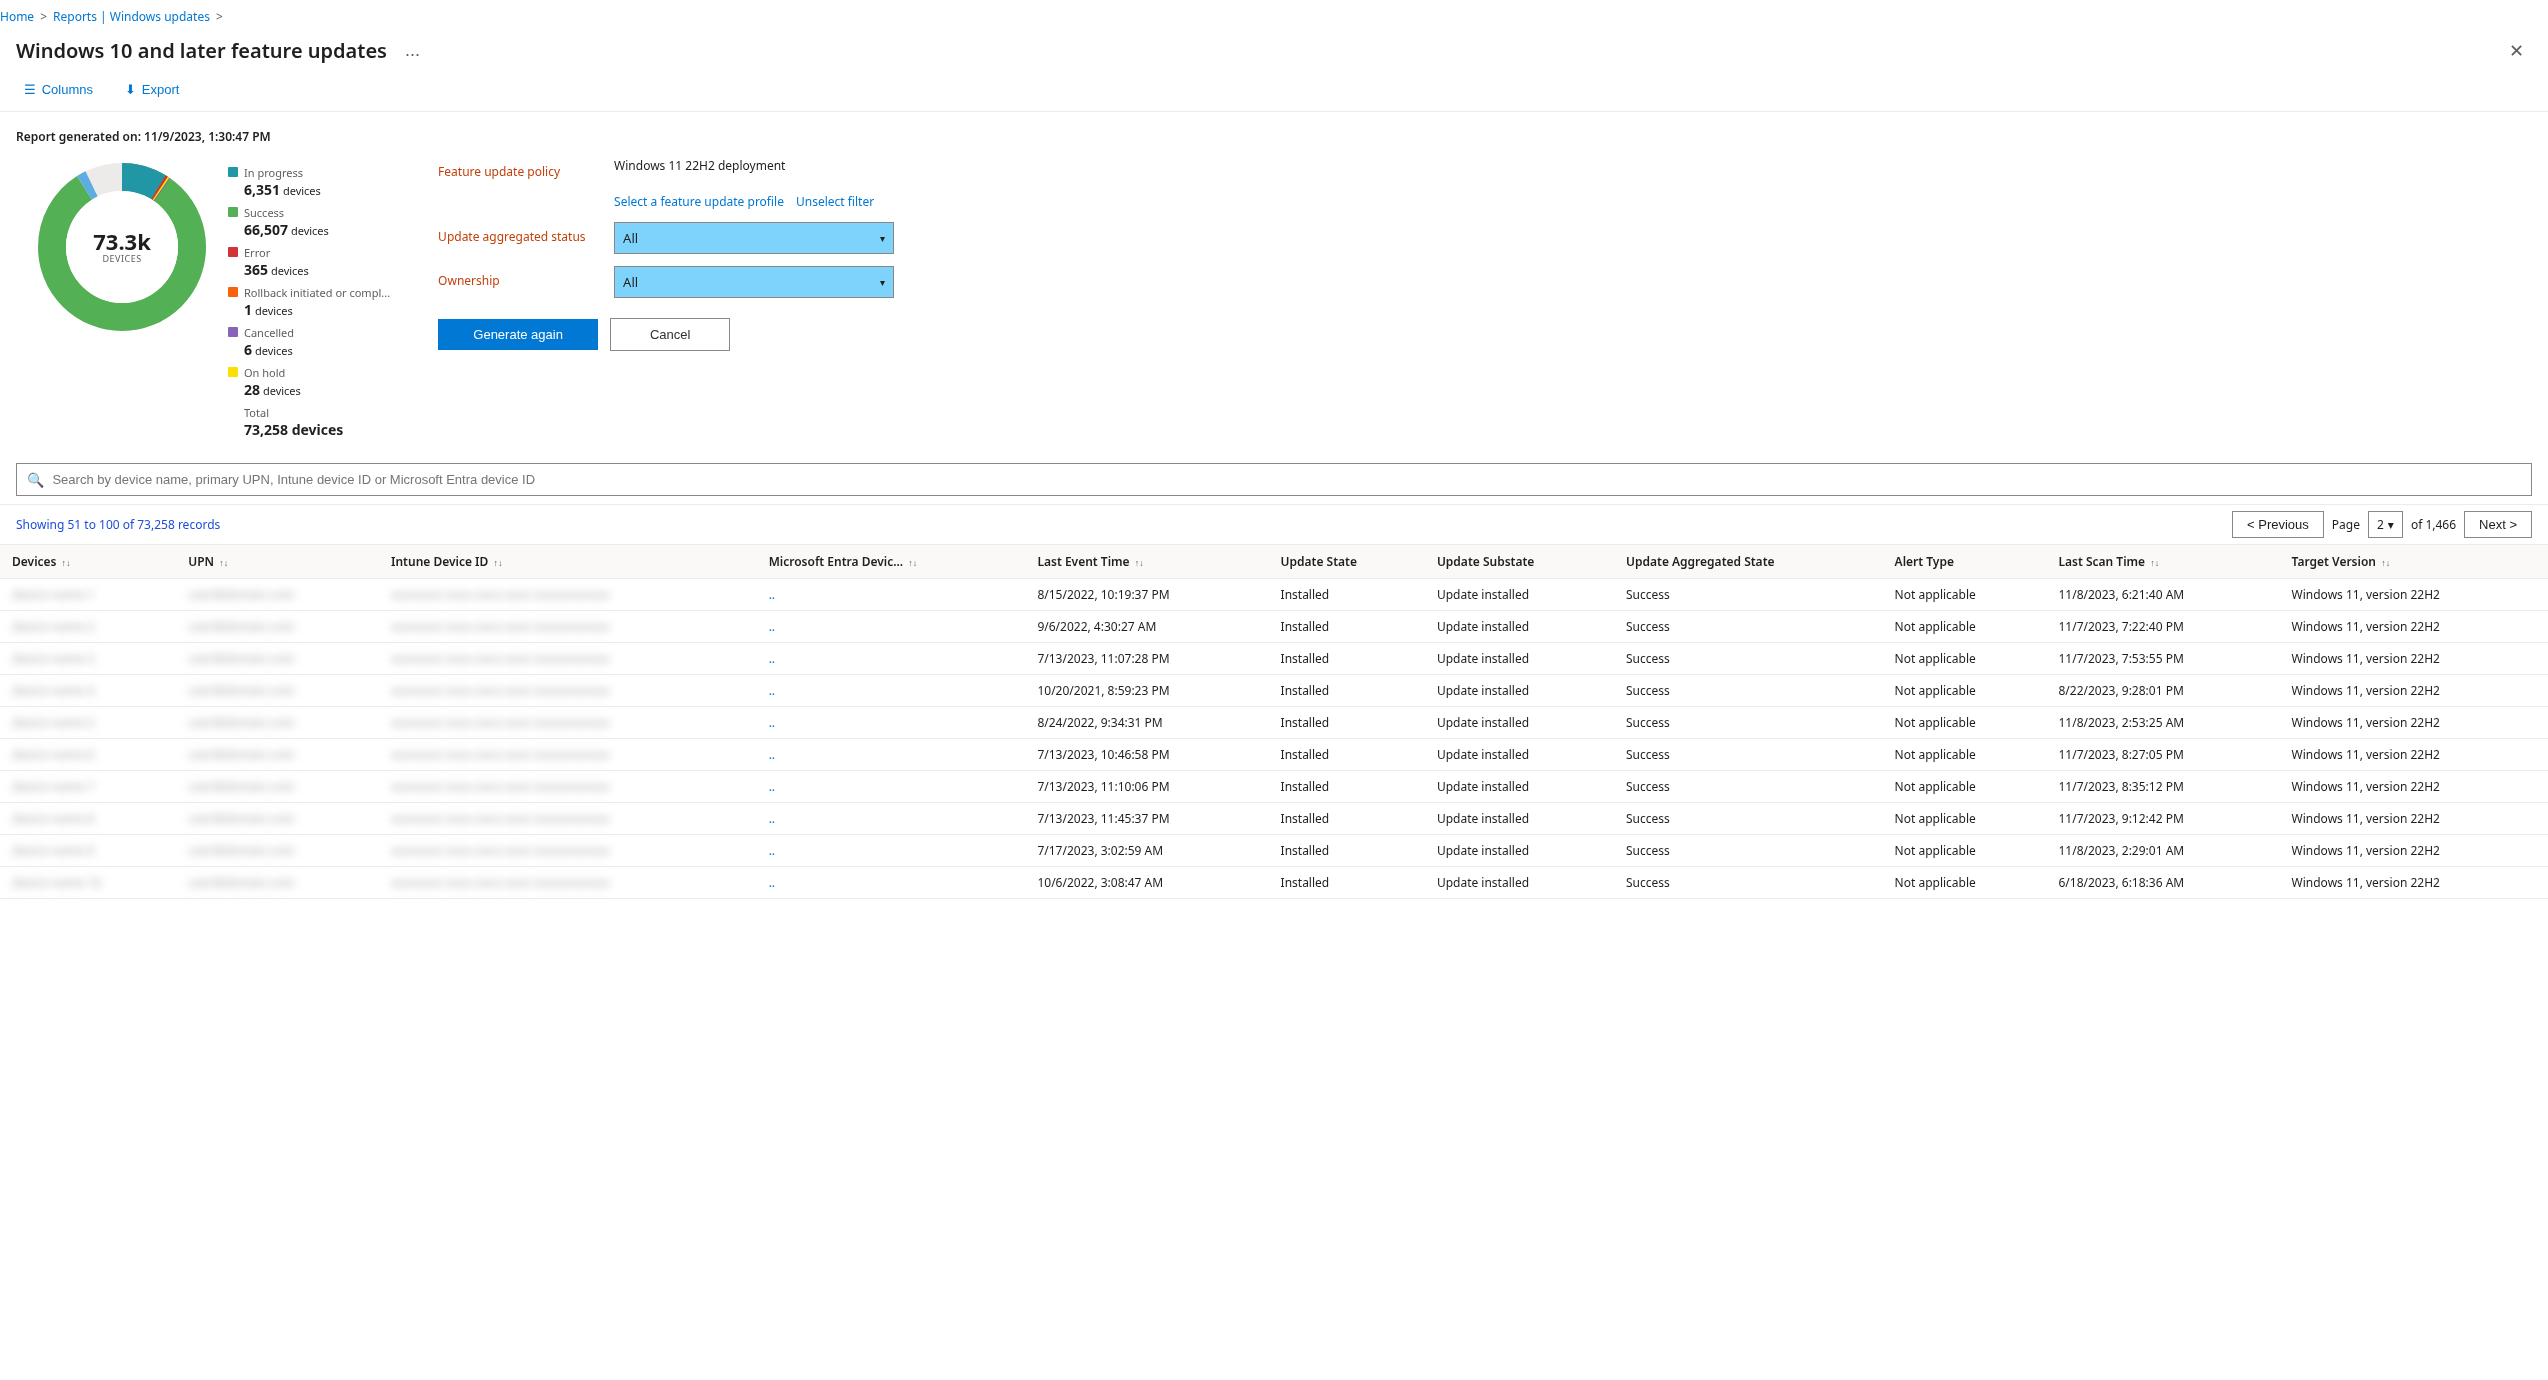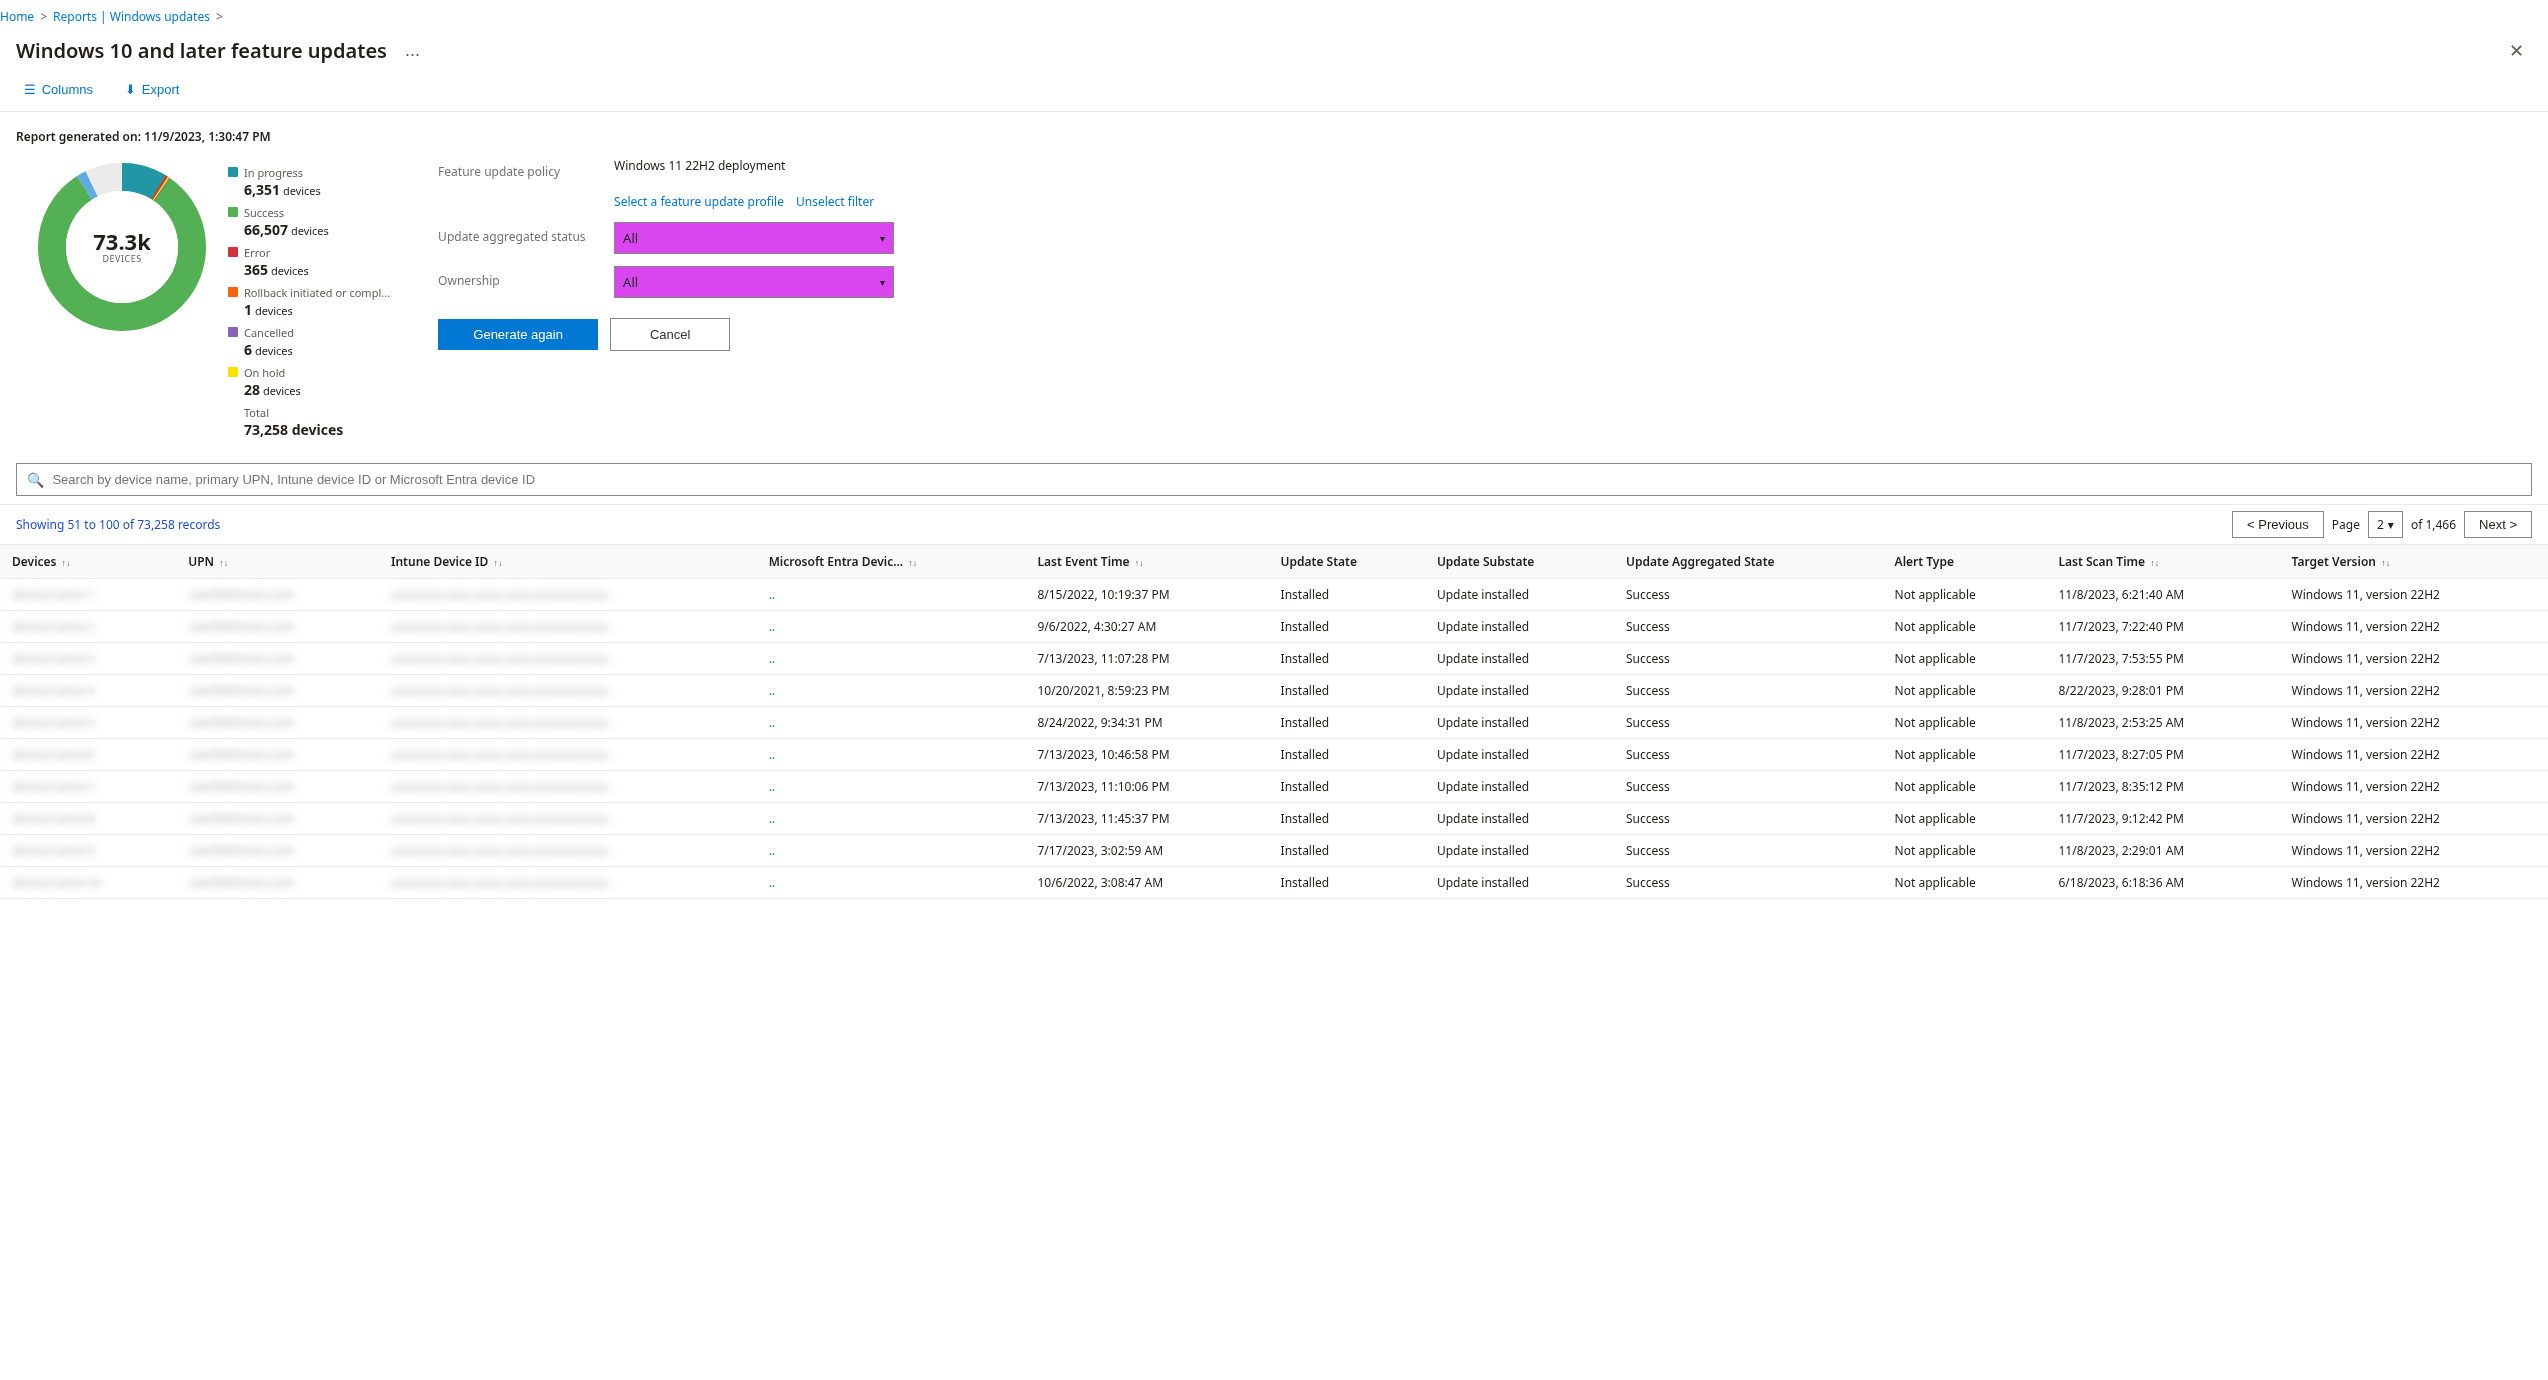--- a/index.html
+++ b/index.html
@@ -36,28 +36,28 @@
     .legend-item { display: flex; align-items: flex-start; gap: 6px; }
     .legend-dot { width: 10px; height: 10px; border-radius: 1px; flex-shrink: 0; margin-top: 2px; }
     .legend-text { font-size: 11px; }
     .legend-label { color: #605e5c; }
     .legend-count { font-weight: 700; font-size: 14px; color: #201f1e; }
     .legend-unit { font-size: 11px; color: #201f1e; }
 
     
     .filter-section { display: flex; flex-direction: column; gap: 12px; padding: 0 16px 0 0; min-width: 500px; }
     .filter-row { display: flex; align-items: flex-start; gap: 16px; }
-    .filter-label-col { min-width: 160px; font-size: 12px; color: #737373; padding-top: 6px; }
+    .filter-label-col { min-width: 160px; font-size: 12px; color: #c2410c; padding-top: 6px; }
     .filter-value-col { display: flex; flex-direction: column; gap: 19px; }
     .filter-value-main { font-size: 12px; color: #201f1e; }
     .filter-links { display: flex; gap: 12px; }
     .filter-link { font-size: 12px; color: #0078d4; cursor: pointer; text-decoration: none; }
 
     
-    .filter-select { display: flex; align-items: center; justify-content: space-between; width: 280px; height: 32px; border: 1px solid #8a8886; background: #d946ef; padding: 0 8px; cursor: pointer; font-size: 13px; }
+    .filter-select { display: flex; align-items: center; justify-content: space-between; width: 280px; height: 32px; border: 1px solid #8a8886; background: #7dd3fc; padding: 0 8px; cursor: pointer; font-size: 13px; }
     .filter-select-arrow { font-size: 10px; color: #201f1e; }
 
     
     .btn-generate { background: #0078d4; color: #fff; border: none; padding: 8px 32px; font-size: 13px; cursor: pointer; min-width: 160px; text-align: center; }
     .btn-cancel { background: #fff; color: #323130; border: 1px solid #8a8886; padding: 8px 32px; font-size: 13px; cursor: pointer; min-width: 120px; }
     .buttons-row { display: flex; gap: 12px; align-items: center; margin-top: 8px; }
 
     
     .search-bar { padding: 8px 16px; border-bottom: 1px solid #edebe9; }
     .search-input-wrapper { display: flex; align-items: center; gap: 8px; border: 1px solid #8a8886; padding: 6px 10px; background: #fff; }

